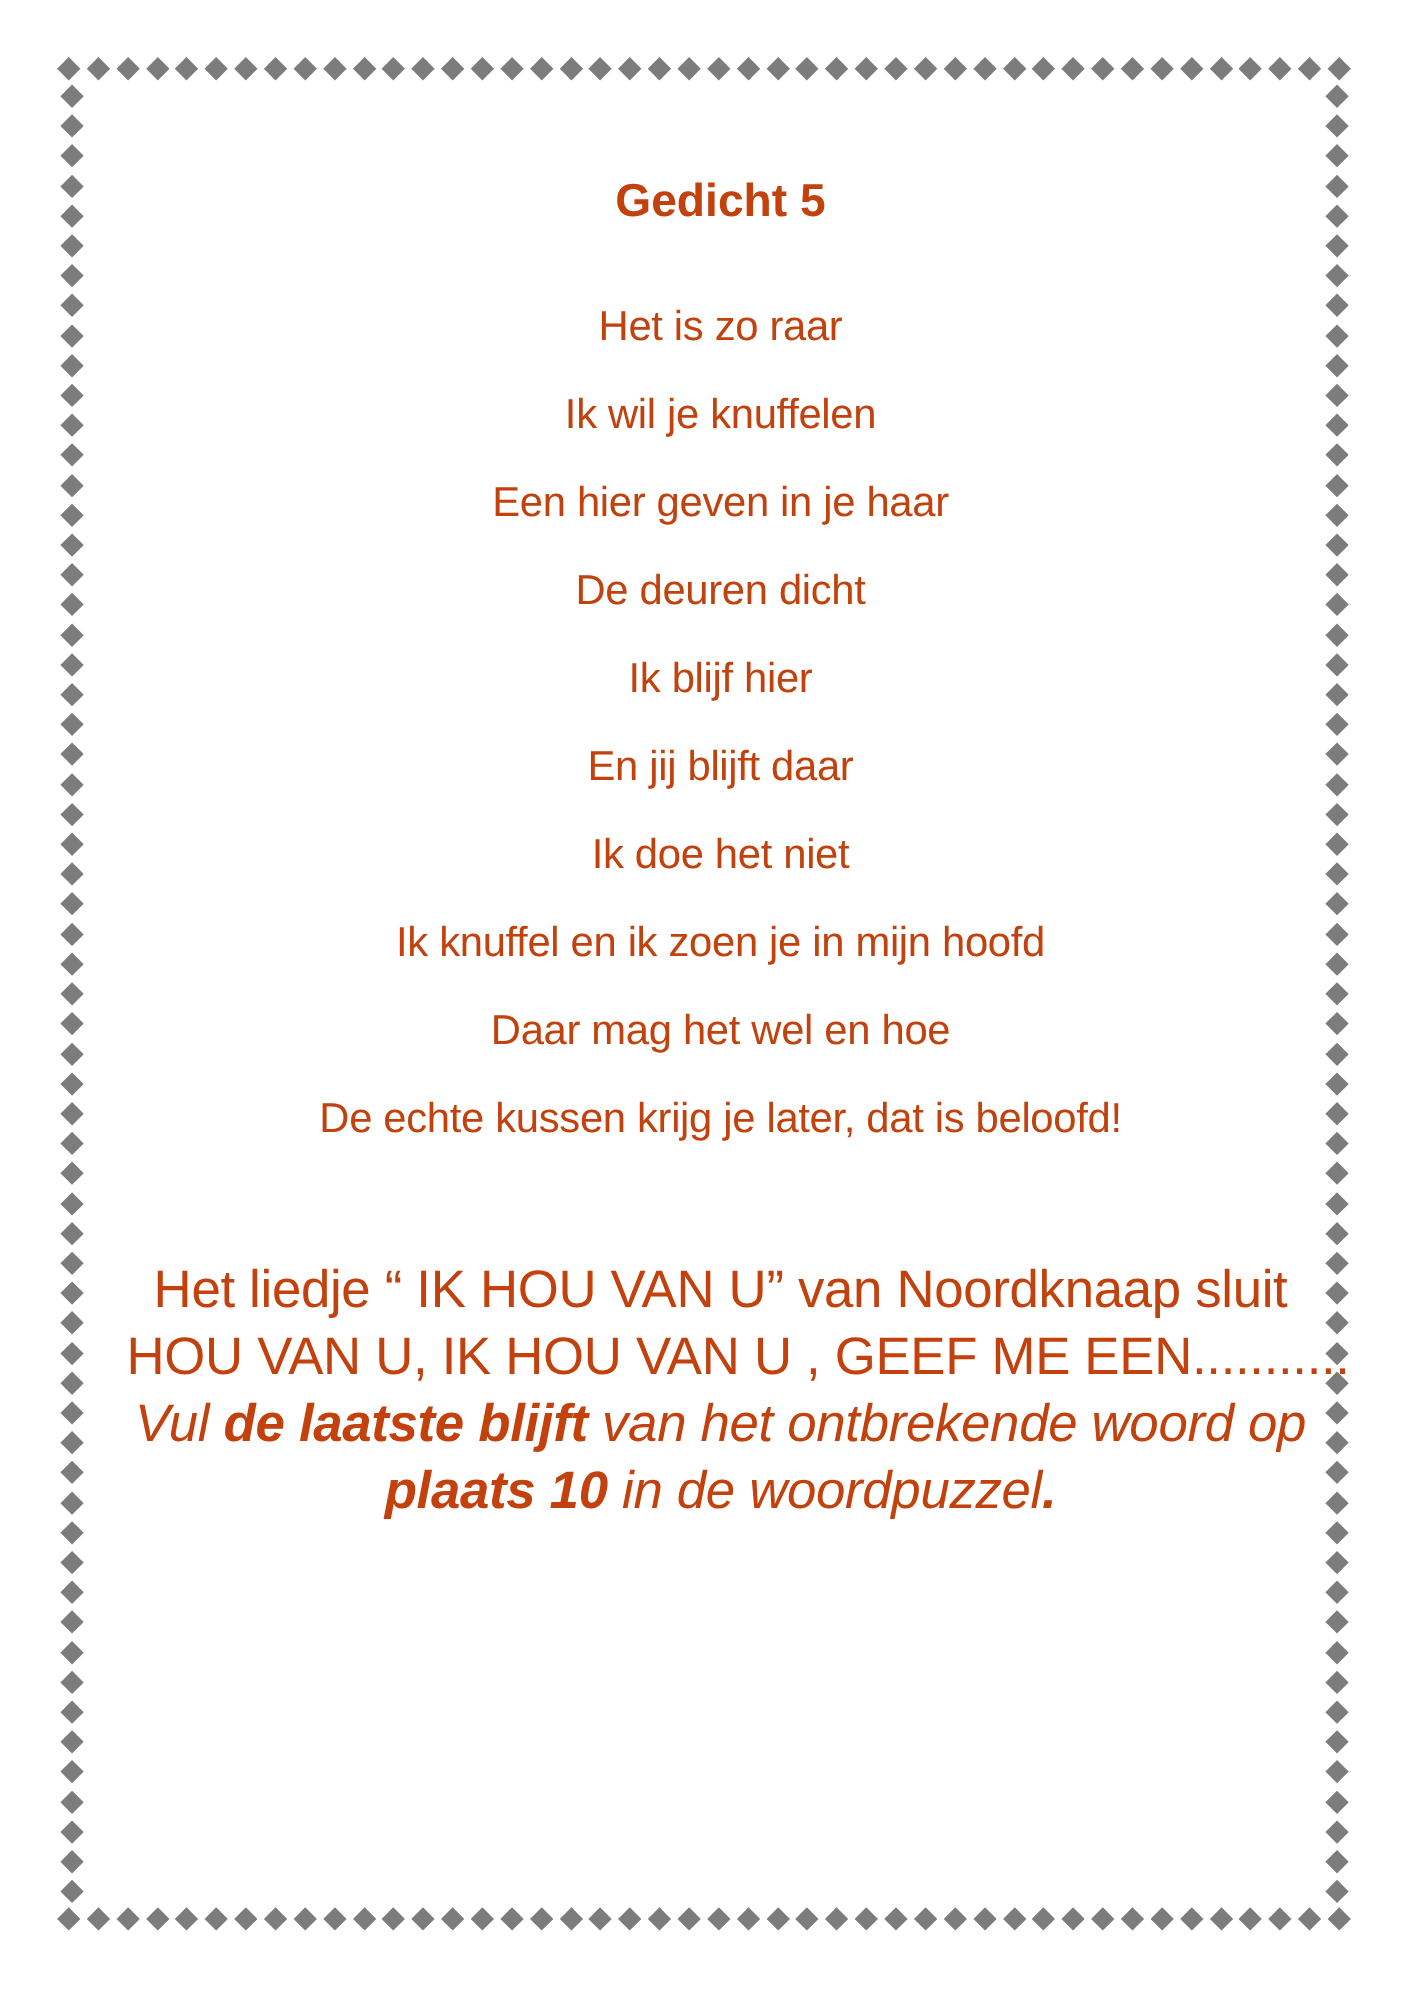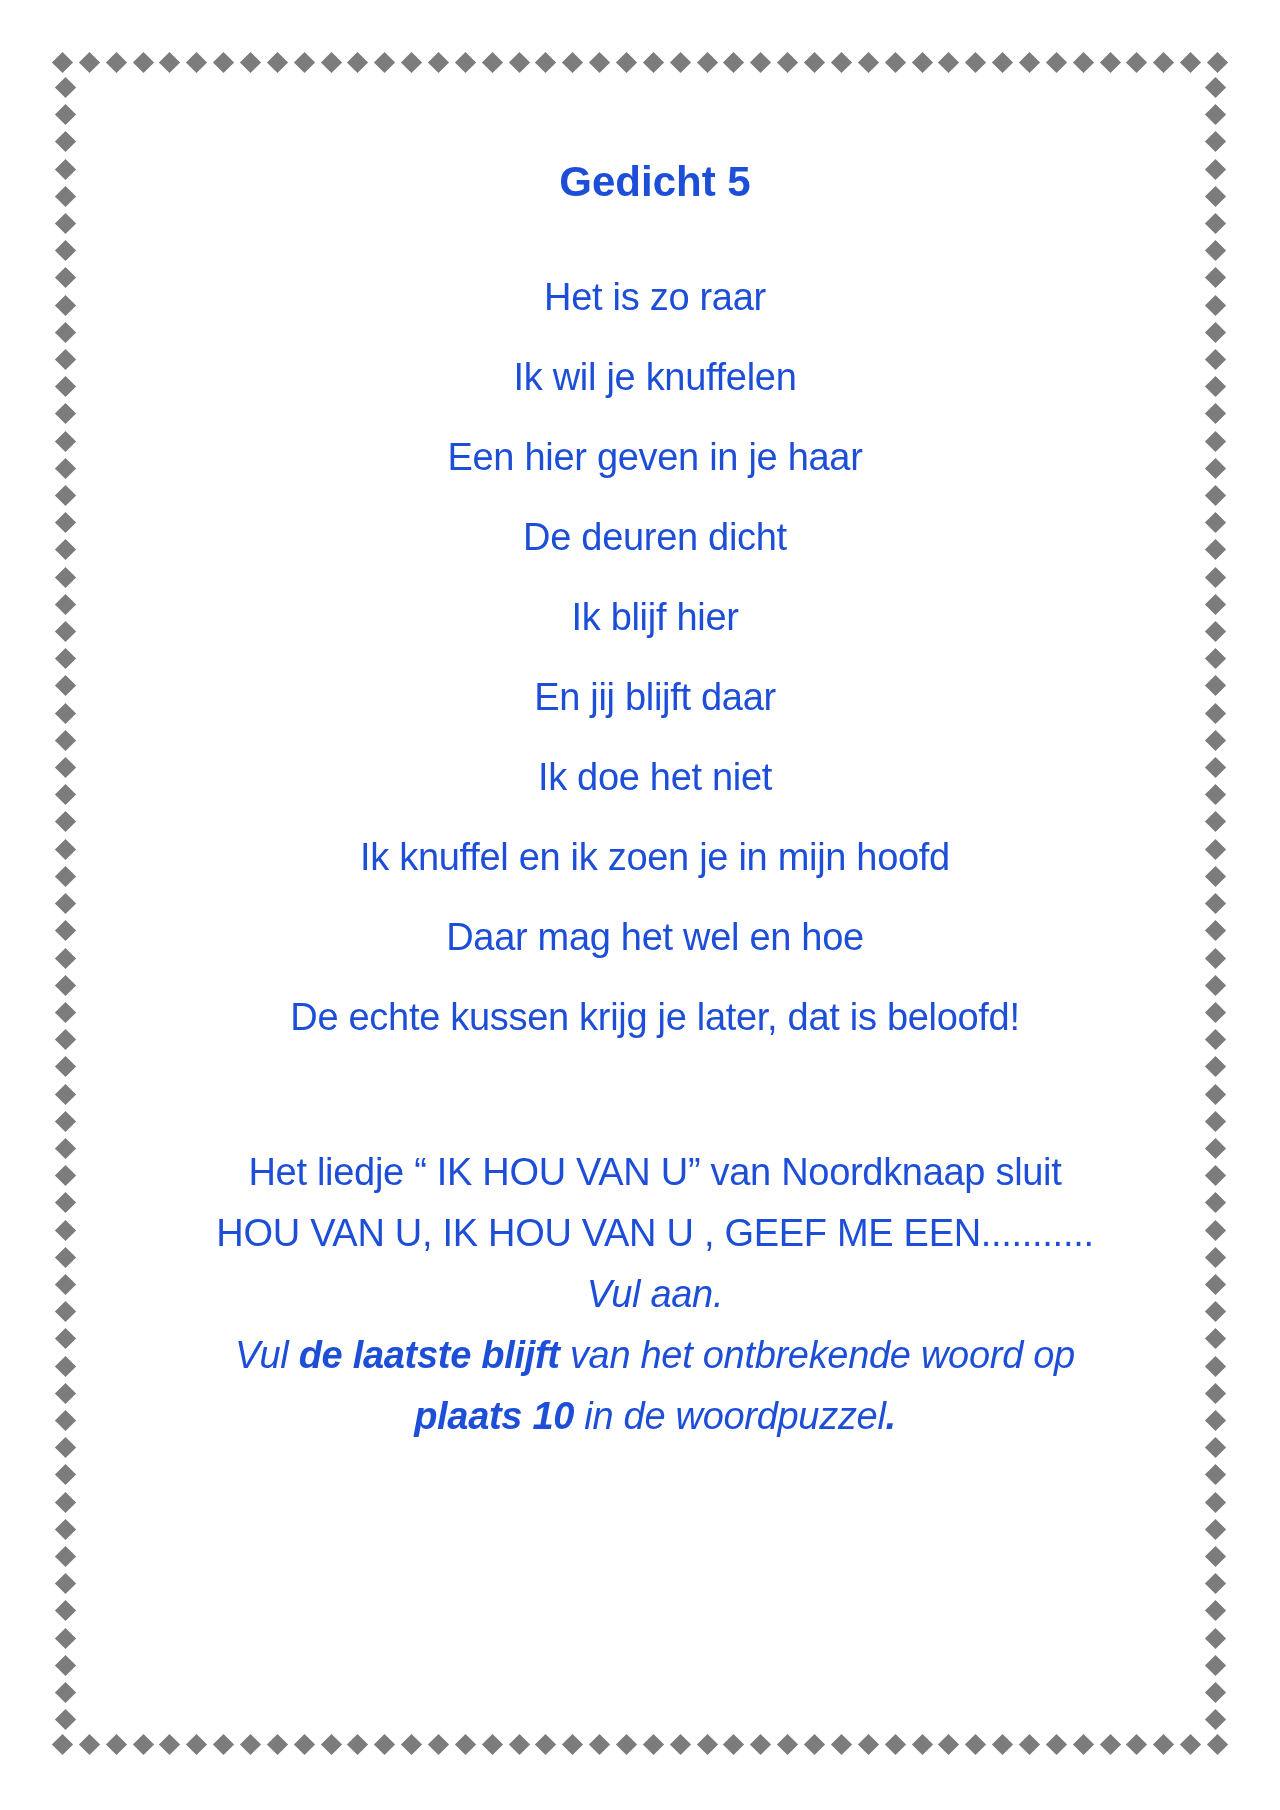--- a/index.html
+++ b/index.html
@@ -6,21 +6,21 @@
     margin: 0;
     padding: 0;
     background: #ffffff;
   }
   .page {
     position: relative;
     width: 1244px;
     height: 1810px;
     background: #ffffff;
     font-family: "Liberation Sans", sans-serif;
-    color: #1d4ed8;
+    color: #c2410c;
     overflow: hidden;
   }
   
   .border-row, .border-col {
     position: absolute;
     display: flex;
     justify-content: space-between;
     align-items: center;
   }
   .border-row {
@@ -66,21 +66,21 @@
   .poem-line {
     font-size: 38px;
     line-height: 80px;
     letter-spacing: -0.3px;
     white-space: pre;
   }
   .instructions {
     margin-top: 85px;
   }
   .instr-line {
-    font-size: 38px;
+    font-size: 48px;
     line-height: 61px;
     letter-spacing: -0.3px;
     white-space: pre;
   }
   .italic { font-style: italic; }
   .bold-italic { font-style: italic; font-weight: bold; }
 </style>
 </head>
 <body>
 
@@ -318,19 +318,18 @@
       <div class="poem-line">En jij blijft daar</div>
       <div class="poem-line">Ik doe het niet</div>
       <div class="poem-line">Ik knuffel en ik zoen je in mijn hoofd</div>
       <div class="poem-line">Daar mag het wel en hoe</div>
       <div class="poem-line">De echte kussen krijg je later, dat is beloofd!</div>
     </div>
 
     <div class="instructions">
       <div class="instr-line">Het liedje “ IK HOU VAN U” van Noordknaap sluit</div>
       <div class="instr-line">HOU VAN U, IK HOU VAN U , GEEF ME EEN...........</div>
-      <div class="instr-line italic">Vul aan.</div>
       <div class="instr-line"><span class="italic">Vul </span><span class="bold-italic">de laatste blijft</span><span class="italic"> van het ontbrekende woord op</span></div>
       <div class="instr-line"><span class="bold-italic">plaats 10</span><span class="italic"> in de woordpuzzel</span><span class="bold-italic">.</span></div>
     </div>
 
   </div>
 </div>
 
 </body></html>

